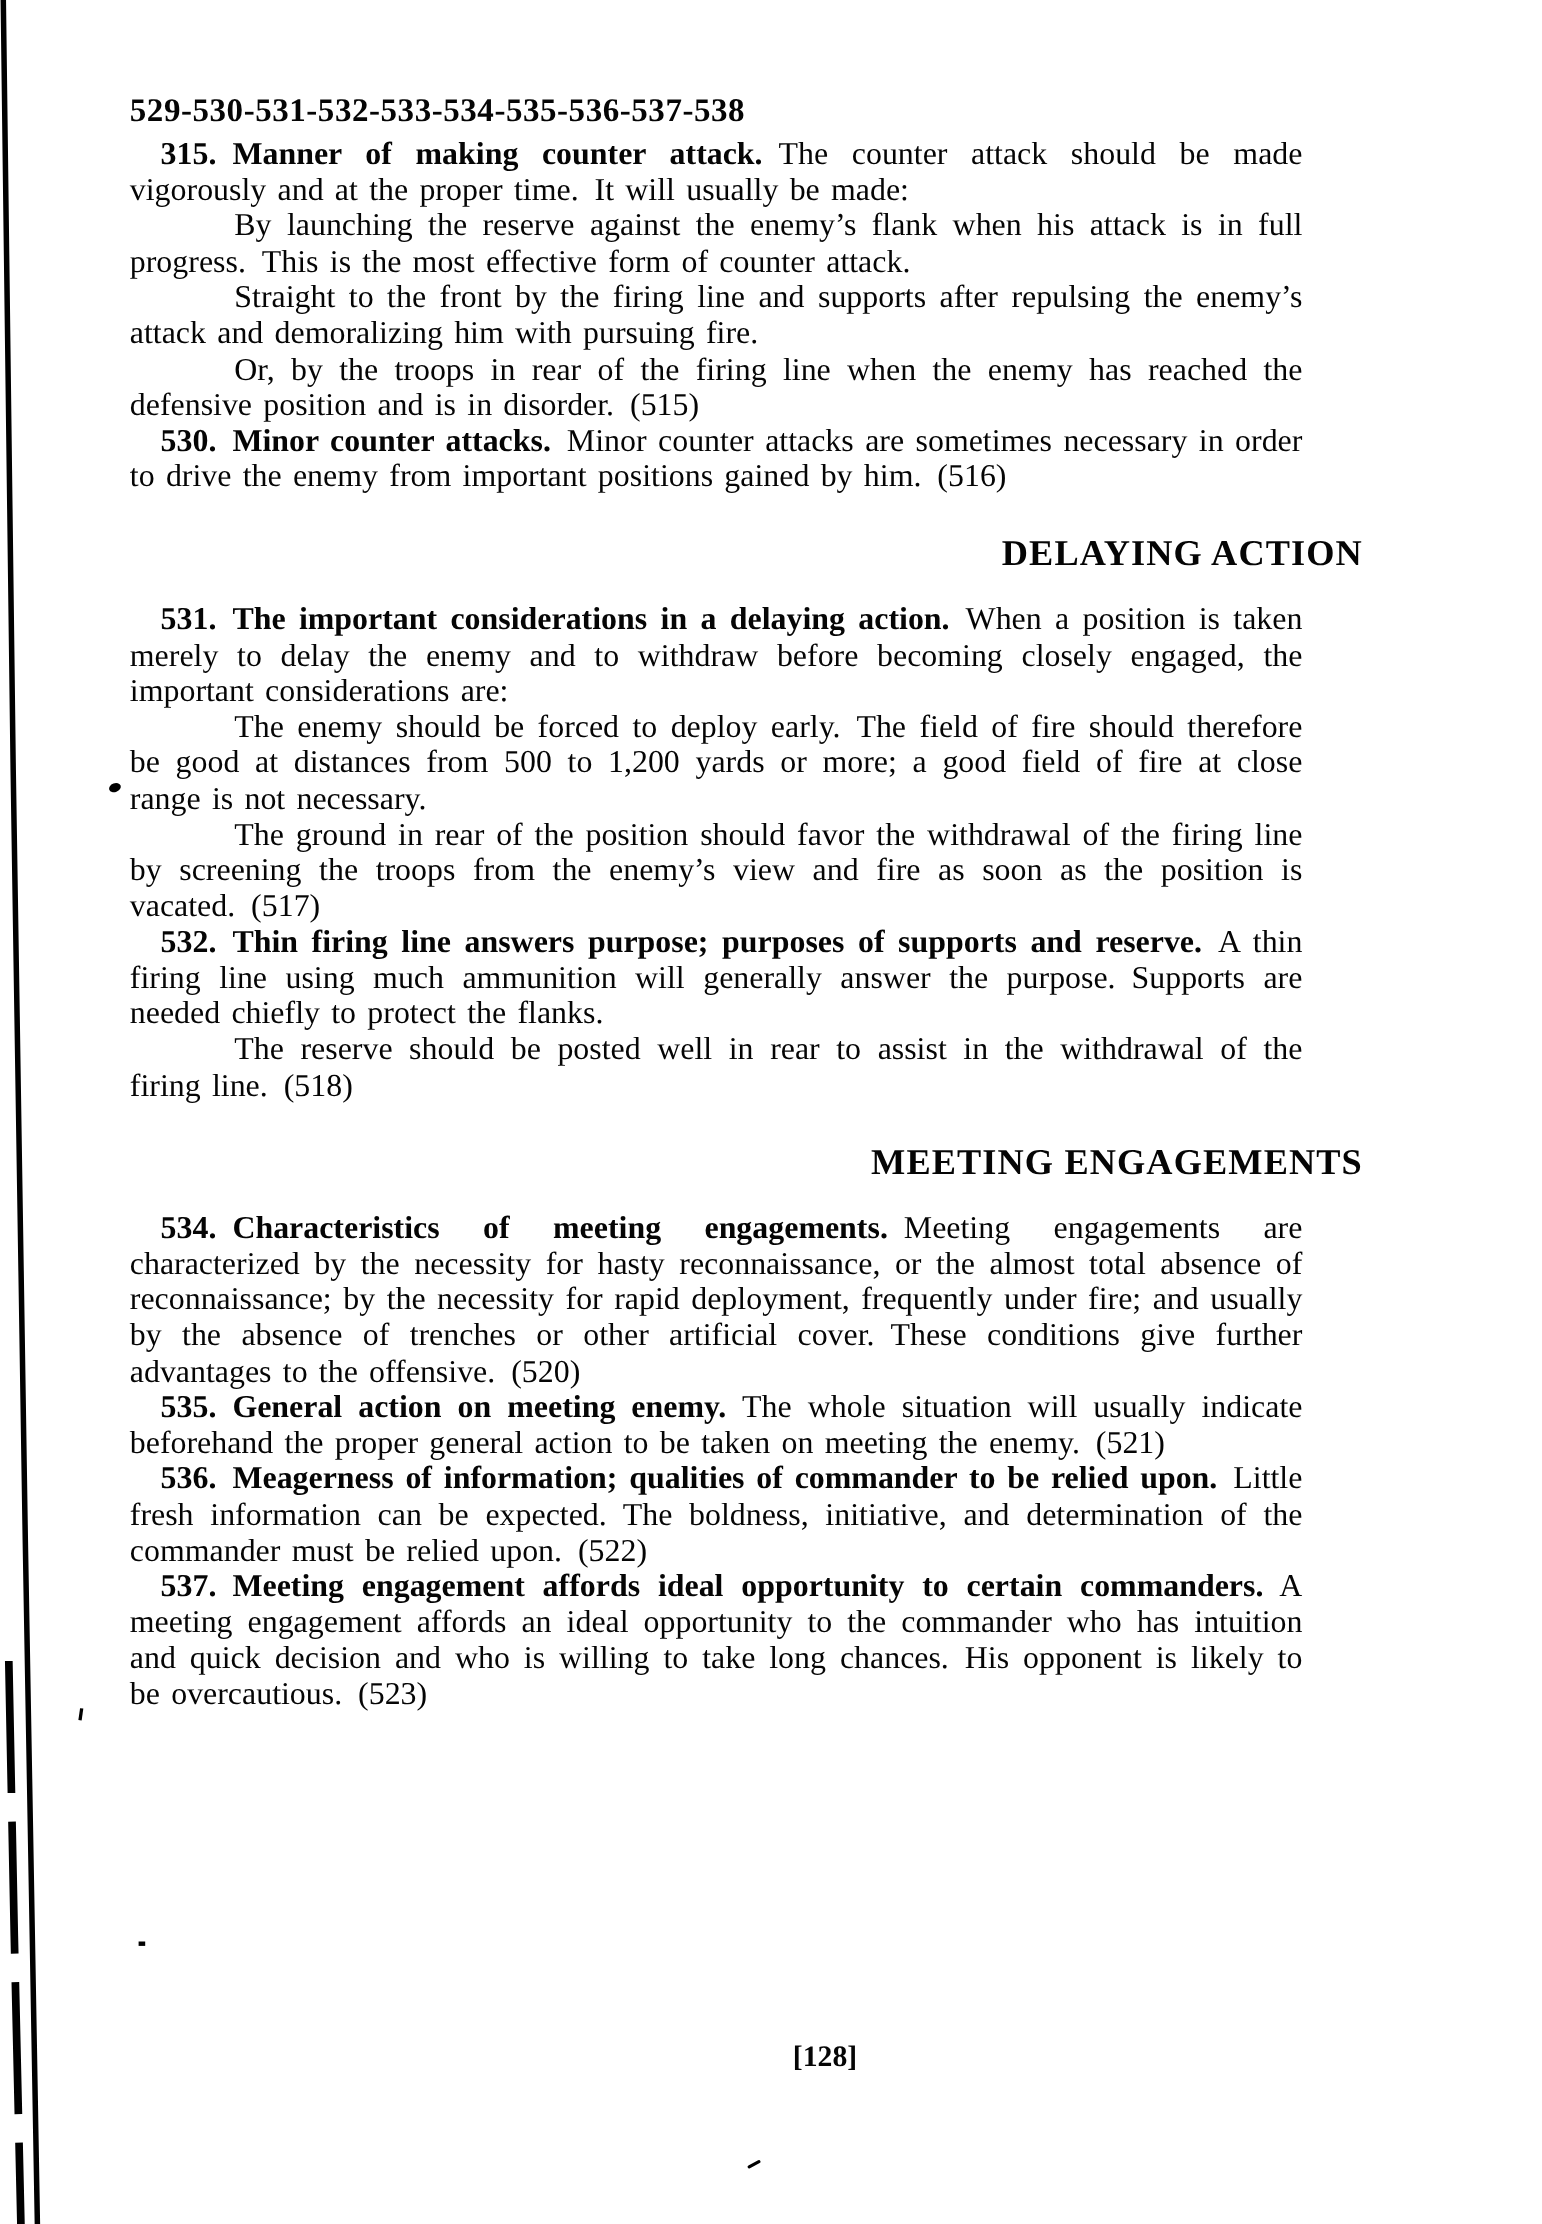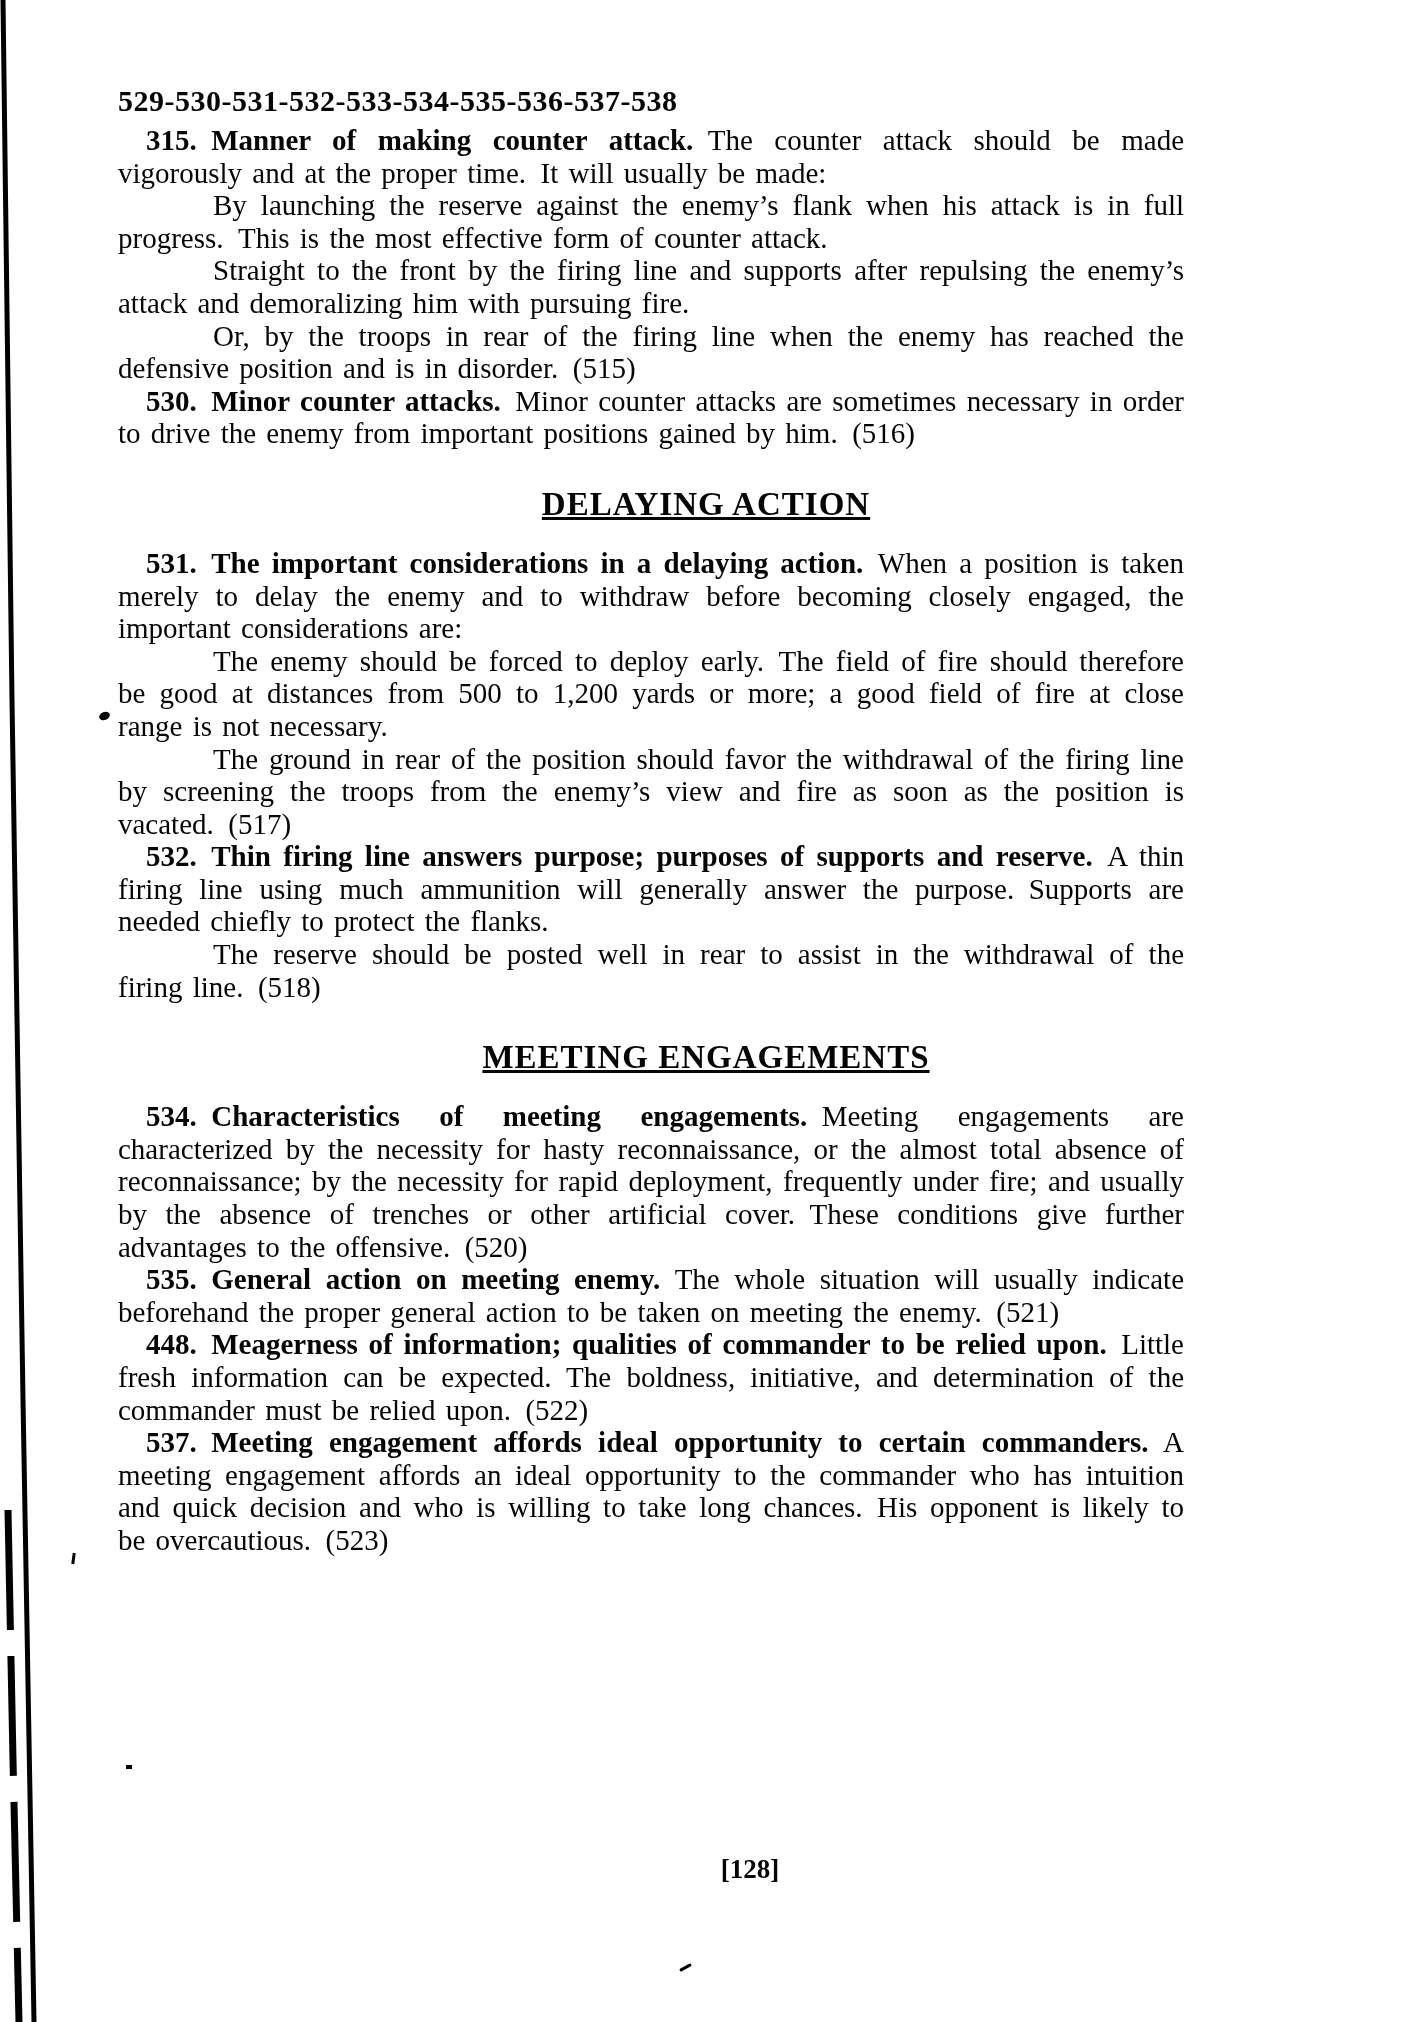--- a/index.html
+++ b/index.html
@@ -29,25 +29,24 @@
     line-height: 32.6px;
     text-align: justify;
     word-spacing: 3px;
   }
   p.num-para { text-indent: 28px; }
   p.sub-para { text-indent: 95px; }
   b.lead { font-weight: bold; }
   h2.section-heading {
     font-size: 33px;
     font-weight: bold;
-    text-align: center;
+    text-align: right;
     letter-spacing: 1px;
     margin: 36px 0 24px 0;
     transform: translateX(55px);
-    text-decoration: underline;
   }
   .footer {
     position: absolute;
     left: 0; top: 1854px;
     width: 100%;
     text-align: center;
     font-size: 27px;
     font-weight: bold;
     transform: translateX(49px);
   }
@@ -107,20 +106,20 @@
   <p class="para num-para"><b class="lead">532. Thin firing line answers purpose; purposes of supports and reserve.</b><span> A thin firing line using much ammunition will generally answer the purpose. Supports are needed chiefly to protect the flanks.</span></p>
   <p class="para sub-para">The reserve should be posted well in rear to assist in the withdrawal of the firing line. (518)</p>
 
 
   <h2 class="section-heading">MEETING ENGAGEMENTS</h2>
 
   <p class="para num-para"><b class="lead">534. Characteristics of meeting engagements.</b><span> Meeting engagements are characterized by the necessity for hasty reconnaissance, or the almost total absence of reconnaissance; by the necessity for rapid deployment, frequently under fire; and usually by the absence of trenches or other artificial cover. These conditions give further advantages to the offensive. (520)</span></p>
 
   <p class="para num-para"><b class="lead">535. General action on meeting enemy.</b><span> The whole situation will usually indicate beforehand the proper general action to be taken on meeting the enemy. (521)</span></p>
 
-  <p class="para num-para"><b class="lead">448. Meagerness of information; qualities of commander to be relied upon.</b><span> Little fresh information can be expected. The boldness, initiative, and determination of the commander must be relied upon. (522)</span></p>
+  <p class="para num-para"><b class="lead">536. Meagerness of information; qualities of commander to be relied upon.</b><span> Little fresh information can be expected. The boldness, initiative, and determination of the commander must be relied upon. (522)</span></p>
 
   <p class="para num-para"><b class="lead">537. Meeting engagement affords ideal opportunity to certain commanders.</b><span> A meeting engagement affords an ideal opportunity to the commander who has intuition and quick decision and who is willing to take long chances. His opponent is likely to be overcautious. (523)</span></p>
 
 
 </div>
 
 <div class="footer">[128]</div>
 
 </body></html>

